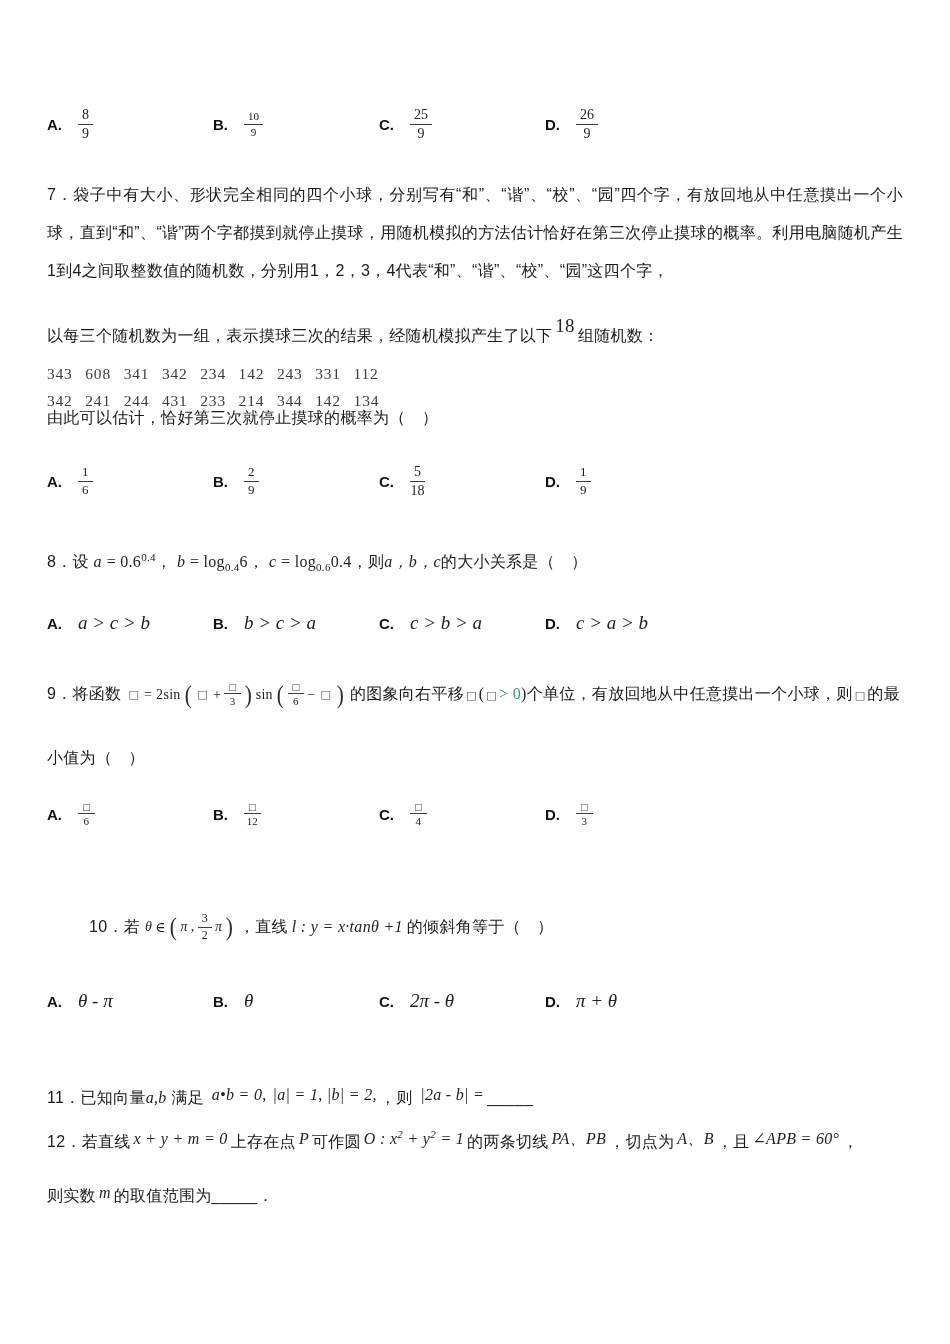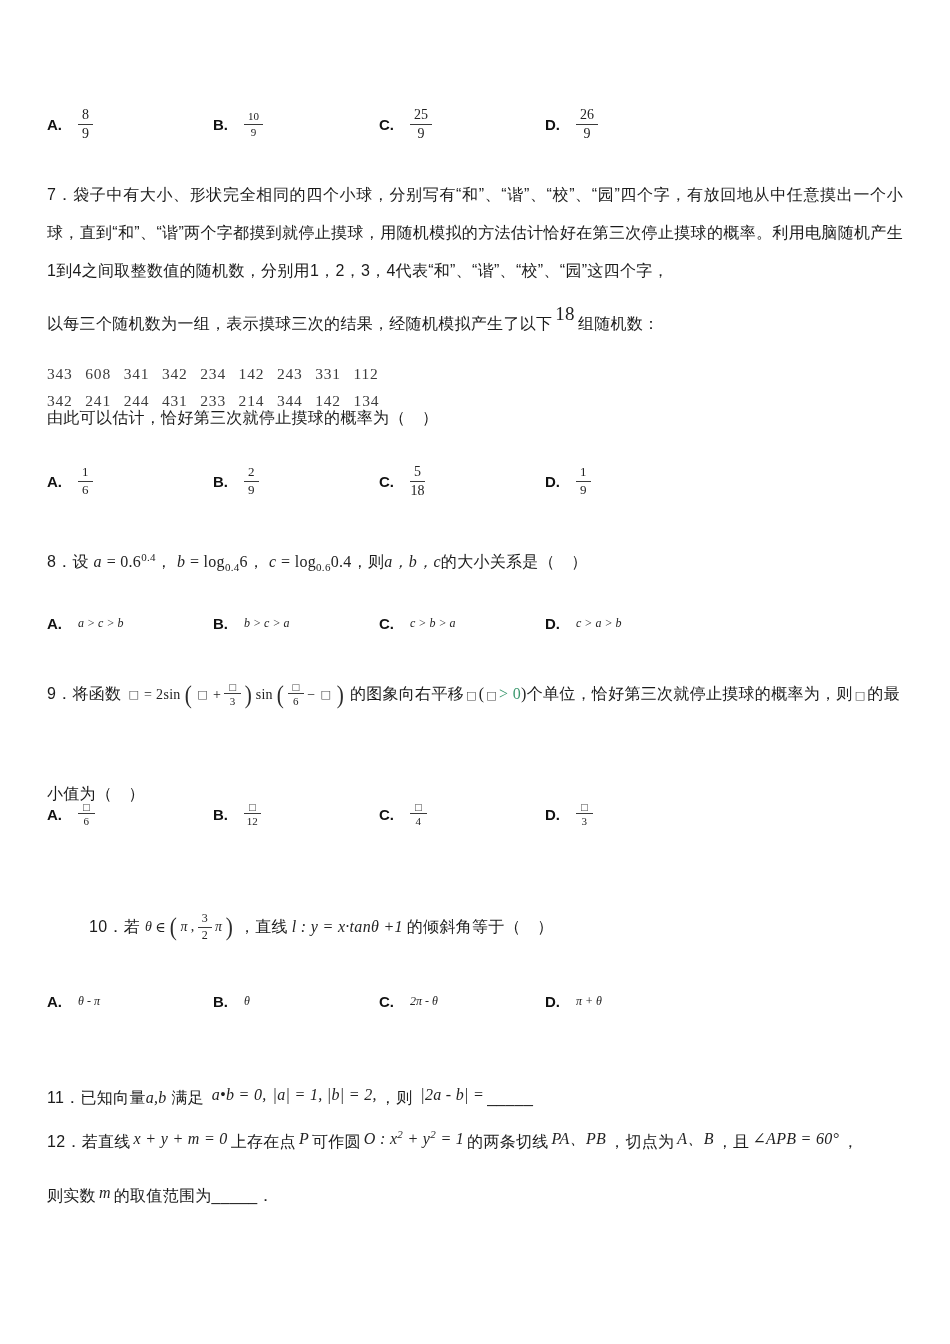--- a/index.html
+++ b/index.html
@@ -12,21 +12,21 @@
   .rm{font-family:"Liberation Serif","DejaVu Serif",serif;font-style:normal;color:#222;}
   .mx{margin:0 4px;}
   .msup{font-size:11px;position:relative;top:-6px;}
   .msub{font-size:11px;position:relative;top:4px;}
   .raised{position:relative;top:-3px;margin:0 3px;}
   .sup-num{font-family:"Liberation Serif","DejaVu Serif",serif;font-size:19px;display:inline-block;transform:translateY(-9px);margin:0 3px;color:#222;}
   .numrows{font-family:"Liberation Serif","DejaVu Serif",serif;font-size:15.5px;color:#3c3c3c;line-height:27px;word-spacing:8px;letter-spacing:.8px;}
   .opt-row{display:flex;align-items:center;}
   .opt{width:166px;display:flex;align-items:center;}
   .opt-label{font-weight:bold;font-size:15px;color:#111;margin-right:16px;}
-  .expr{font-size:12px;}
+  .expr{font-size:19px;}
   .frac{display:inline-block;text-align:center;font-family:"Liberation Serif","DejaVu Serif",serif;color:#222;vertical-align:middle;line-height:1.12;}
   .frac .fnum{display:block;border-bottom:1px solid #3a3a3a;padding:0 4px 1px;}
   .frac .fden{display:block;padding-top:1px;}
   .f14{font-size:14px;}.f13{font-size:13px;}.f12{font-size:12px;}.f11{font-size:11px;}
   .formula{display:inline-flex;align-items:center;gap:3px;font-family:"Liberation Serif","DejaVu Serif",serif;font-size:14px;color:#2b2b2b;margin:0 5px;vertical-align:middle;}
   .bigp{display:inline-block;font-size:25px;font-weight:400;transform:scaleX(.85);color:#2b2b2b;font-style:normal;}
   .ph{font-family:"DejaVu Sans",sans-serif;font-style:normal;color:#4a4a4a;}
   .ph12{font-size:11px;margin:0 2px;}
   .ph9{font-size:9px;}
   .grn{color:#3d9970;}
@@ -66,21 +66,21 @@
       <span class="frac f14">
           <span class="fnum">26</span>
           <span class="fden">9</span>
         </span>
     </div>
   </div>
 
   <div class="abs para" style="top:176px;">
     <span>7．袋子中有大小、形状完全相同的四个小球，分别写有“和”、“谐”、“校”、“园”四个字，有放回地从中任意摸出一个小球，直到“和”、“谐”两个字都摸到就停止摸球，用随机模拟的方法估计恰好在第三次停止摸球的概率。利用电脑随机产生1到4之间取整数值的随机数，分别用1，2，3，4代表“和”、“谐”、“校”、“园”这四个字，</span>
   </div>
-  <div class="abs para nowrap" style="top:304px;">
+  <div class="abs para nowrap" style="top:316px;">
     <span>以每三个随机数为一组，表示摸球三次的结果，经随机模拟产生了以下</span><span class="sup-num">18</span><span>组随机数：</span>
   </div>
 
   <div class="abs numrows" style="top:360px;">
     <div>343 608 341 342 234 142 243 331 112</div>
     <div>342 241 244 431 233 214 344 142 134</div>
   </div>
 
   <div class="abs cn" style="top:408px;">由此可以估计，恰好第三次就停止摸球的概率为（　）</div>
 
@@ -158,24 +158,24 @@
         <span class="bigp">)</span>
         <span class="rm">sin</span>
         <span class="bigp">(</span>
         <span class="frac f11">
           <span class="fnum ph ph9">□</span>
           <span class="fden">6</span>
         </span>
         <span class="rm">−</span>
         <span class="ph ph12">□</span>
         <span class="bigp">)</span>
-      </span><span>的图象向右平移</span><span class="ph ph12">□</span><span class="rm">(</span><span class="ph ph12">□</span><span class="rm grn">&gt; 0</span><span class="rm">)</span><span>个单位，恰好第三次就停止摸球的概率为，则</span><span class="ph ph12">□</span><span>的最</span>
-  </div>
-
-  <div class="abs cn" style="top:784px;">小值为（　）</div>
+      </span><span>的图象向右平移</span><span class="ph ph12">□</span><span class="rm">(</span><span class="ph ph12">□</span><span class="rm grn">&gt; 0</span><span class="rm">)</span><span>个单位，有放回地从中任意摸出一个小球，则</span><span class="ph ph12">□</span><span>的最</span>
+  </div>
+
+  <div class="abs cn" style="top:748px;">小值为（　）</div>
 
   <div class="abs opt-row" style="top:792px;height:46px;">
     <div class="opt">
       <span class="opt-label">A.</span>
       <span class="frac f11">
           <span class="fnum ph ph9">□</span>
           <span class="fden">6</span>
         </span>
     </div>
     <div class="opt">

